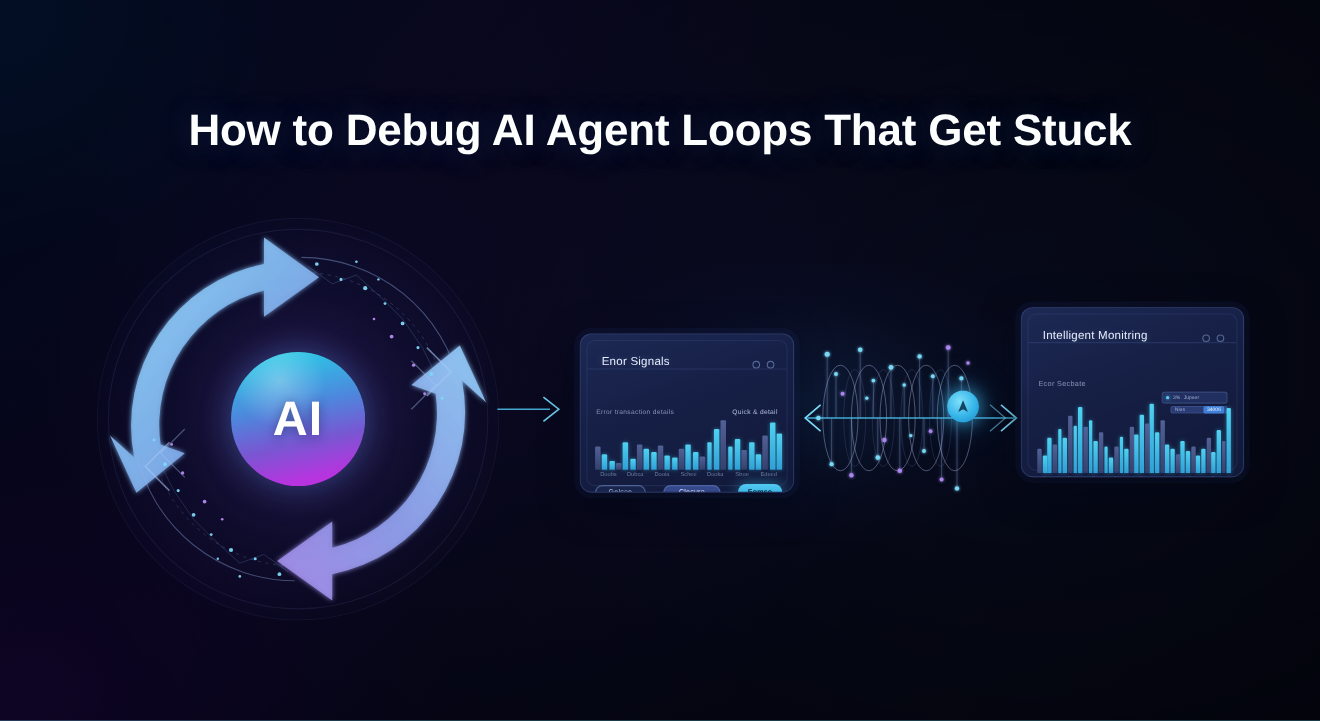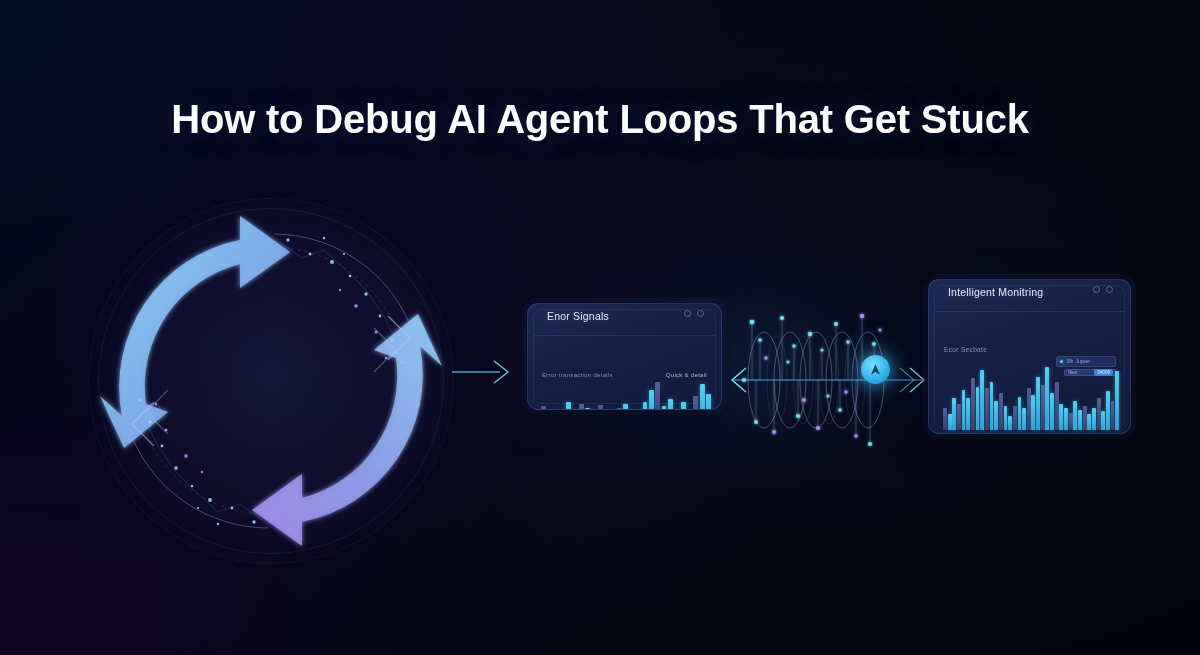--- a/index.html
+++ b/index.html
@@ -84,21 +84,21 @@
     position:absolute;
     border-radius:11px;
     background:linear-gradient(160deg, rgba(30,42,86,0.96) 0%, rgba(22,32,70,0.97) 48%, rgba(18,26,58,0.98) 100%);
     border:1px solid rgba(112,140,220,0.22);
     box-shadow:0 10px 34px rgba(4,8,24,0.62), 0 0 0 5px rgba(40,58,116,0.16);
     overflow:hidden;
   }
   .panel-inner { position:absolute; inset:5px; border-radius:8px; border:1px solid rgba(110,140,215,0.13); }
   .panel-head {
     position:relative; height:26px;
-    display:flex; align-items:flex-start;
+    display:flex; align-items:flex-end;
     padding:0 11px 0 13px;
     border-bottom:1px solid rgba(110,140,215,0.16);
   }
   .panel-title {
     font-size:10.5px; color:#e6ecfb; letter-spacing:0.2px;
     text-shadow:0 0 7px rgba(150,190,255,0.30);
     filter:blur(0.22px);
     white-space:nowrap;
   }
   .panel-dots { margin-left:auto; display:flex; gap:6px; }
@@ -267,30 +267,33 @@
         </g>
         <g fill="#b98cf0">
           <circle cx="98" cy="258" r="1.7"></circle>
             <circle cx="78" cy="232" r="1.5"></circle>
           <circle cx="68" cy="206" r="1.3"></circle>
             <circle cx="114" cy="274" r="1.2"></circle>
         </g>
       </g>
     </svg>
 
+    <div class="ai-sphere">
+      <span class="ai-label">AI</span>
+    </div>
   </div>
 
   <div class="flow-arrow" style="left:452px; top:358px; width:62px; height:28px;">
     <svg viewBox="0 0 62 28" width="62" height="28">
       <line x1="0" y1="14" x2="48" y2="14" stroke="#4fc2ec" stroke-width="1.3" opacity="0.85"></line>
       <polyline points="42 3 56 14 42 25" fill="none" stroke="#6fd6f5" stroke-width="1.5" opacity="0.95"></polyline>
     </svg>
   </div>
 
-  <div class="panel" style="left:527px; top:303px; width:195px; height:107px;">
+  <div class="panel" style="left:527px; top:303px; width:195px; height:145px;">
     <div class="panel-inner"></div>
 
     <div class="panel-head" style="margin:6px 6px 0 6px;">
       <span class="panel-title">Enor Signals</span>
       <span class="panel-dots">
         <span class="pdot"></span>
         <span class="pdot"></span>
       </span>
     </div>
 

